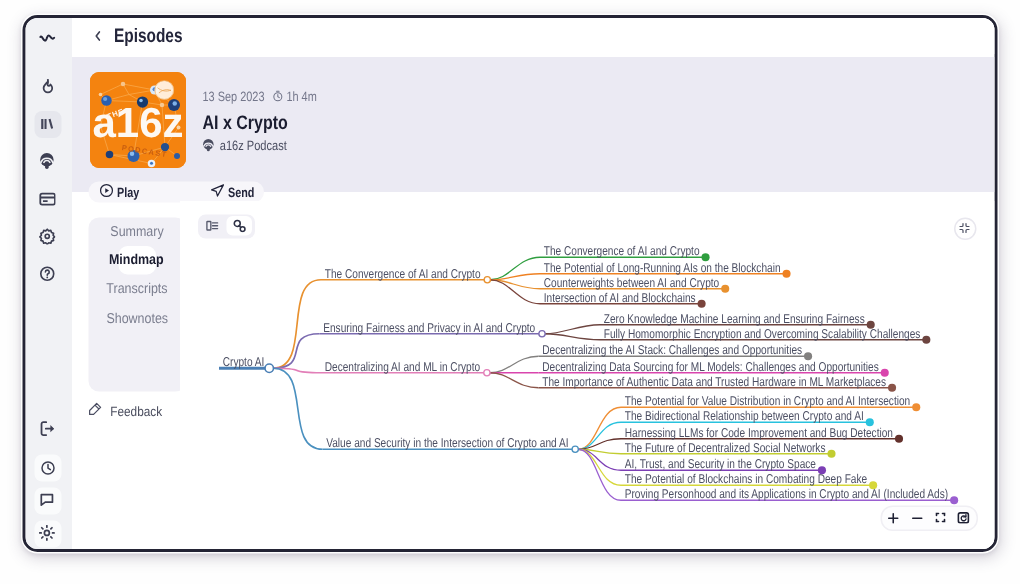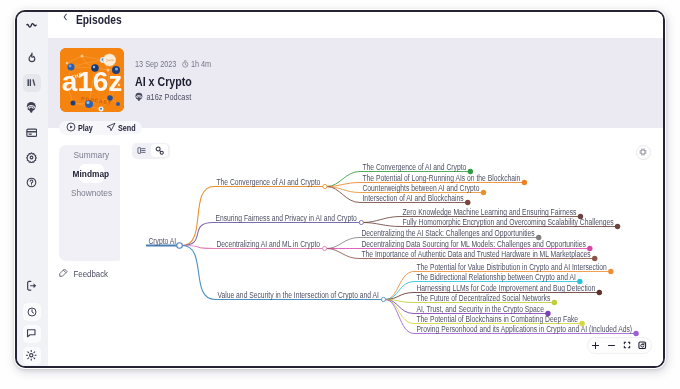--- a/index.html
+++ b/index.html
@@ -10,40 +10,40 @@
   #frame{position:absolute;left:14.5px;top:9.5px;width:650.5px;height:358.5px;background:#fff;
          border:2.5px solid #242435;border-radius:10px;overflow:hidden;box-sizing:border-box;}
   
   #sidebar{position:absolute;left:0;top:0;width:31px;height:100%;background:#f1f2f5;}
   .sb-ico{position:absolute;left:6px;width:18px;height:18px;display:flex;align-items:center;
           justify-content:center;border-radius:5px;color:#3b3b4f;}
   .sb-ico.active{background:#e6e7ed;}
   
   #content{position:absolute;left:31px;top:0;right:0;bottom:0;background:#fff;}
   #topbar{position:absolute;left:0;top:0;right:0;height:24px;background:#fff;
-          display:flex;align-items:flex-start;}
+          display:flex;align-items:center;}
   .chev{margin-left:12px;display:flex;align-items:center;}
   #topbar-title{margin-left:6px;font-size:13px;font-weight:700;color:#23253a;transform:scaleX(.79);transform-origin:left center;}
   
   #epcard{position:absolute;left:0;top:26px;right:0;height:90px;background:#ebeaf3;}
   #cover{position:absolute;left:12px;top:10px;width:64px;height:64px;border-radius:6px;
          background:#f2870f;overflow:hidden;}
   #epmeta{position:absolute;left:87px;top:21px;}
   .metarow{display:flex;align-items:center;font-size:9px;color:#73768a;font-weight:400;height:10px;
            transform:scaleX(.81);transform-origin:left center;}
   .metarow .clk{margin:0 3px 0 7px;display:flex;align-items:center;}
   .metarow .clk svg{transform:scaleX(1.235);}
   #eptitle{font-size:13px;font-weight:700;color:#1b1d30;margin-top:5px;height:14px;
            transform:scaleX(.82);transform-origin:left center;}
   .showrow{display:flex;align-items:center;font-size:9px;color:#4a4d60;margin-top:4px;height:10px;
            transform:scaleX(.82);transform-origin:left center;}
   .showrow .pico{margin-right:4.5px;display:flex;align-items:center;}
   .showrow .pico svg{transform:scaleX(1.22);}
   #actionbar{position:absolute;left:11px;top:83px;display:flex;background:#f7f6fa;
-             border-radius:7px;height:14px;align-items:center;}
+             border-radius:7px;height:14px;align-items:center;gap:34px;}
   .actbtn{display:flex;align-items:center;font-size:9px;font-weight:700;color:#22243a;
           padding:0 7px;height:14px;border-radius:6px;}
   .actbtn span[data-name$="-label"]{display:inline-block;transform:scaleX(.8);transform-origin:left center;margin-left:2px;width:14px;}
   .actbtn[data-name="send-button"] span[data-name$="-label"]{width:17px;}
   
   #tabpanel{position:absolute;left:11px;top:133px;width:65px;height:116px;background:#f1f0f6;
             border-radius:7px;box-sizing:border-box;}
   .tabitem{height:19.33px;display:flex;align-items:center;justify-content:center;font-size:9.5px;
            color:#7b7e8f;font-weight:400;margin:0 20px;border-radius:6px;}
   .tabitem>span{display:inline-block;transform:scaleX(.875);}
@@ -244,20 +244,23 @@
       </div>
     </div>
 
     <div id="tabpanel" data-name="section-tabs">
         <div class="tabitem" data-name="tab-summary">
           <span data-name="tab-label">Summary</span>
         </div>
         <div class="tabitem active" data-name="tab-mindmap">
           <span data-name="tab-label">Mindmap</span>
         </div>
+        <div class="tabitem" data-name="tab-transcripts">
+          <span data-name="tab-label">Transcripts</span>
+        </div>
         <div class="tabitem" data-name="tab-shownotes">
           <span data-name="tab-label">Shownotes</span>
         </div>
       </div>
     <div id="feedback" data-name="feedback-button">
       <span data-name="feedback-icon">
         <svg viewBox="0 0 24 24" width="9" height="9">
             <path d="M14.5 2.5 21.5 9.5 9 22h-7v-7z" fill="none" stroke="#4d5064" stroke-width="2.2" stroke-linejoin="round"></path>
             <path d="M11.5 5.5 18.5 12.5" stroke="#4d5064" stroke-width="2.2"></path>
           </svg>

